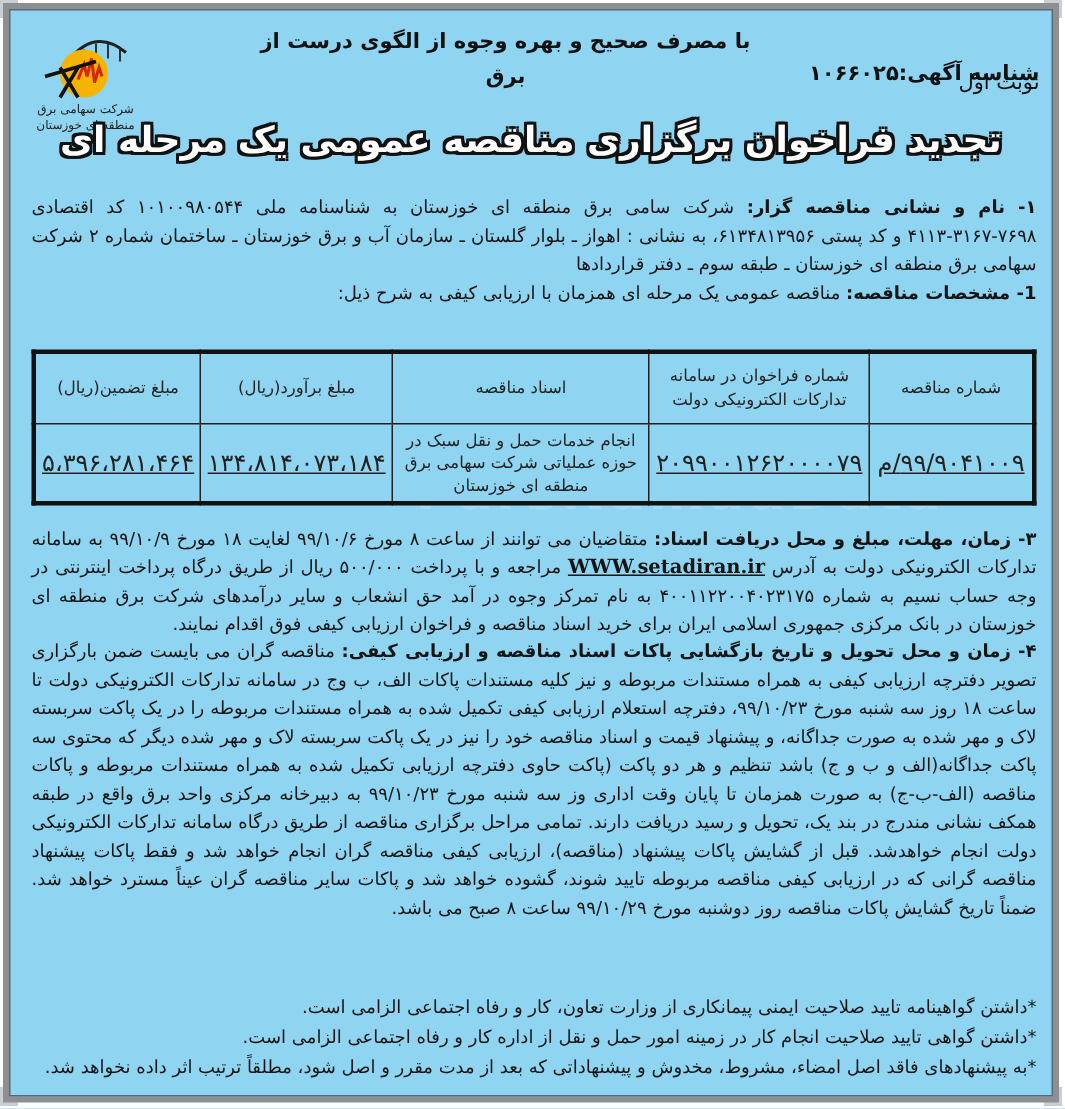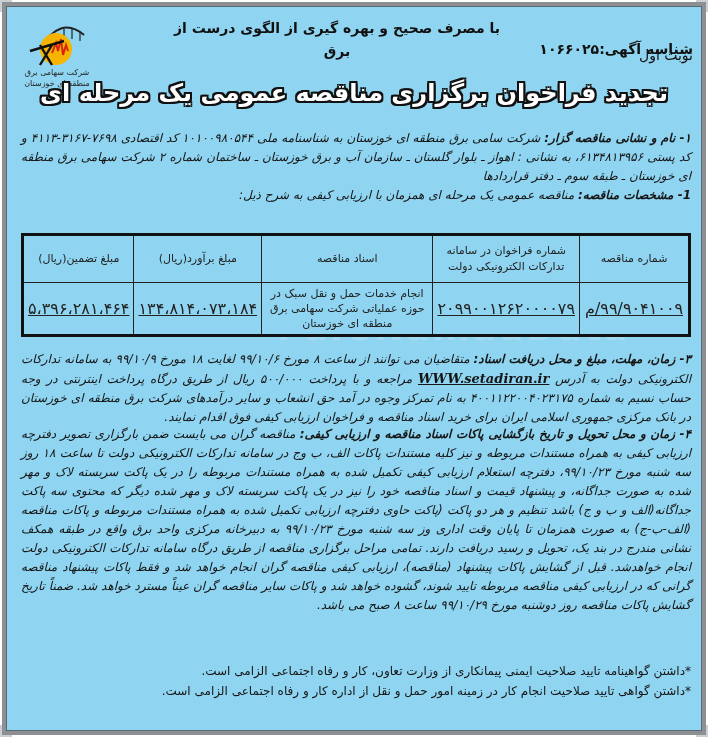--- a/index.html
+++ b/index.html
@@ -15,21 +15,21 @@
   .rtl { direction:rtl; }
   .notice-id { position:absolute; right:8px; top:14px; font-size:14px; color:#111; font-weight:bold;margin-top:20px; }
   .round { position:absolute; right:8px; top:40px; font-size:14px; color:#111; font-weight:normal; }
   .slogan { position:absolute; left:165px; width:330px; text-align:center; top:10px; font-size:14px; line-height:23px; color:#111; font-weight:bold; }
   .logo { position:absolute; left:10px; top:14px; width:80px; text-align:center; }
   .logo svg { display:block; margin:0 auto; }
   .logo-text { font-size:8px; line-height:11px; color:#222; }
   .main-title { position:absolute; left:0; right:0; top:72px; text-align:center; font-size:24px; font-weight:bold; color:#ffffff; letter-spacing:-0.5px;
      text-shadow: -2px -2px 0 #111, 2px -2px 0 #111, -2px 2px 0 #111, 2px 2px 0 #111, 0 2px 0 #111, 0 -2px 0 #111, 2px 0 0 #111, -2px 0 0 #111; }
 
-  .body-text { position:absolute; left:14px; right:10px; font-size:12px; line-height:19px; color:#151515; text-align:justify;font-style:italic; }
+  .body-text { position:absolute; left:14px; right:10px; font-size:12px; line-height:19px; color:#151515; text-align:justify; }
   .b { font-weight:bold; }
   .s1 { top:122px; }
 
   .tbl-wrap { position:absolute; left:14px; right:10px; top:226px; }
   table { width:100%; border-collapse:collapse; border:3px solid #111; background:#8fd4f0; }
   th, td { border:1px solid #222; text-align:center; font-size:11px; color:#222; font-weight:normal; padding:3px 4px; }
   th { height:40px; line-height:16px; }
   td { height:40px; line-height:15px; }
   .num { font-size:16px;text-decoration:underline; }
 
@@ -49,21 +49,21 @@
   <span class="corner c-bl"></span>
   <span class="corner c-br"></span>
 
   <div class="inner">
     <div class="watermark">ParsNamadData</div>
 
     <div class="notice-id rtl">شناسه آگهی:۱۰۶۶۰۲۵</div>
     <div class="round rtl">نوبت اول</div>
 
     <div class="slogan rtl">
-      <div>با مصرف صحیح و بهره گیری از الگوی درست از برق</div>
+      <div>با مصرف صحیح و بهره وجوه از الگوی درست از برق</div>
     </div>
 
     <div class="logo">
       <svg width="62" height="46" viewBox="0 0 62 46">
         <path d="M14 28 Q 34 -6 58 14" stroke="#222" stroke-width="2" fill="none"></path>
         <path d="M22 20 L22 26 M30 12 L30 20 M38 8 L38 18 M46 8 L46 18 M54 11 L54 20" stroke="#222" stroke-width="1.2"></path>
         <circle cx="30" cy="28" r="16" fill="#f6b400"></circle>
         <path d="M26 32 L30 22 L32 30 L35 18 L37 34 L40 24 L42 30" stroke="#d62410" stroke-width="2" fill="none"></path>
         <path d="M14 24 L26 44 M26 24 L14 44 M4 30 L38 20" stroke="#111" stroke-width="2.4"></path>
       </svg>
@@ -104,16 +104,17 @@
       <span class="b">۳- زمان، مهلت، مبلغ و محل دریافت اسناد:</span><span> متقاضیان می توانند از ساعت ۸ مورخ ۹۹/۱۰/۶ لغایت ۱۸ مورخ ۹۹/۱۰/۹ به سامانه تدارکات الکترونیکی دولت به آدرس </span><span class="link">WWW.setadiran.ir</span><span> مراجعه و با پرداخت ۵۰۰/۰۰۰ ریال از طریق درگاه پرداخت اینترنتی در وجه حساب نسیم به شماره ۴۰۰۱۱۲۲۰۰۴۰۲۳۱۷۵ به نام تمرکز وجوه در آمد حق انشعاب و سایر درآمدهای شرکت برق منطقه ای خوزستان در بانک مرکزی جمهوری اسلامی ایران برای خرید اسناد مناقصه و فراخوان ارزیابی کیفی فوق اقدام نمایند.</span>
     </div>
 
     <div class="body-text s4 rtl">
       <span class="b">۴- زمان و محل تحویل و تاریخ بازگشایی پاکات اسناد مناقصه و ارزیابی کیفی:</span><span> مناقصه گران می بایست ضمن بارگزاری تصویر دفترچه ارزیابی کیفی به همراه مستندات مربوطه و نیز کلیه مستندات پاکات الف، ب وج در سامانه تدارکات الکترونیکی دولت تا ساعت ۱۸ روز سه شنبه مورخ ۹۹/۱۰/۲۳، دفترچه استعلام ارزیابی کیفی تکمیل شده به همراه مستندات مربوطه را در یک پاکت سربسته لاک و مهر شده به صورت جداگانه، و پیشنهاد قیمت و اسناد مناقصه خود را نیز در یک پاکت سربسته لاک و مهر شده دیگر که محتوی سه پاکت جداگانه(الف و ب و ج) باشد تنظیم و هر دو پاکت (پاکت حاوی دفترچه ارزیابی تکمیل شده به همراه مستندات مربوطه و پاکات مناقصه (الف-ب-ج) به صورت همزمان تا پایان وقت اداری وز سه شنبه مورخ ۹۹/۱۰/۲۳ به دبیرخانه مرکزی واحد برق واقع در طبقه همکف نشانی مندرج در بند یک، تحویل و رسید دریافت دارند. تمامی مراحل برگزاری مناقصه از طریق درگاه سامانه تدارکات الکترونیکی دولت انجام خواهدشد. قبل از گشایش پاکات پیشنهاد (مناقصه)، ارزیابی کیفی مناقصه گران انجام خواهد شد و فقط پاکات پیشنهاد مناقصه گرانی که در ارزیابی کیفی مناقصه مربوطه تایید شوند، گشوده خواهد شد و پاکات سایر مناقصه گران عیناً مسترد خواهد شد. ضمناً تاریخ گشایش پاکات مناقصه روز دوشنبه مورخ ۹۹/۱۰/۲۹ ساعت ۸ صبح می باشد.</span>
     </div>
 
     <div class="notes rtl">
       <div>*داشتن گواهینامه تایید صلاحیت ایمنی پیمانکاری از وزارت تعاون، کار و رفاه اجتماعی الزامی است.</div>
       <div>*داشتن گواهی تایید صلاحیت انجام کار در زمینه امور حمل و نقل از اداره کار و رفاه اجتماعی الزامی است.</div>
+      <div>*به پیشنهادهای فاقد اصل امضاء، مشروط، مخدوش و پیشنهاداتی که بعد از مدت مقرر و اصل شود، مطلقاً ترتیب اثر داده نخواهد شد.</div>
     </div>
 
   </div>
 </div>
 
 </body></html>

